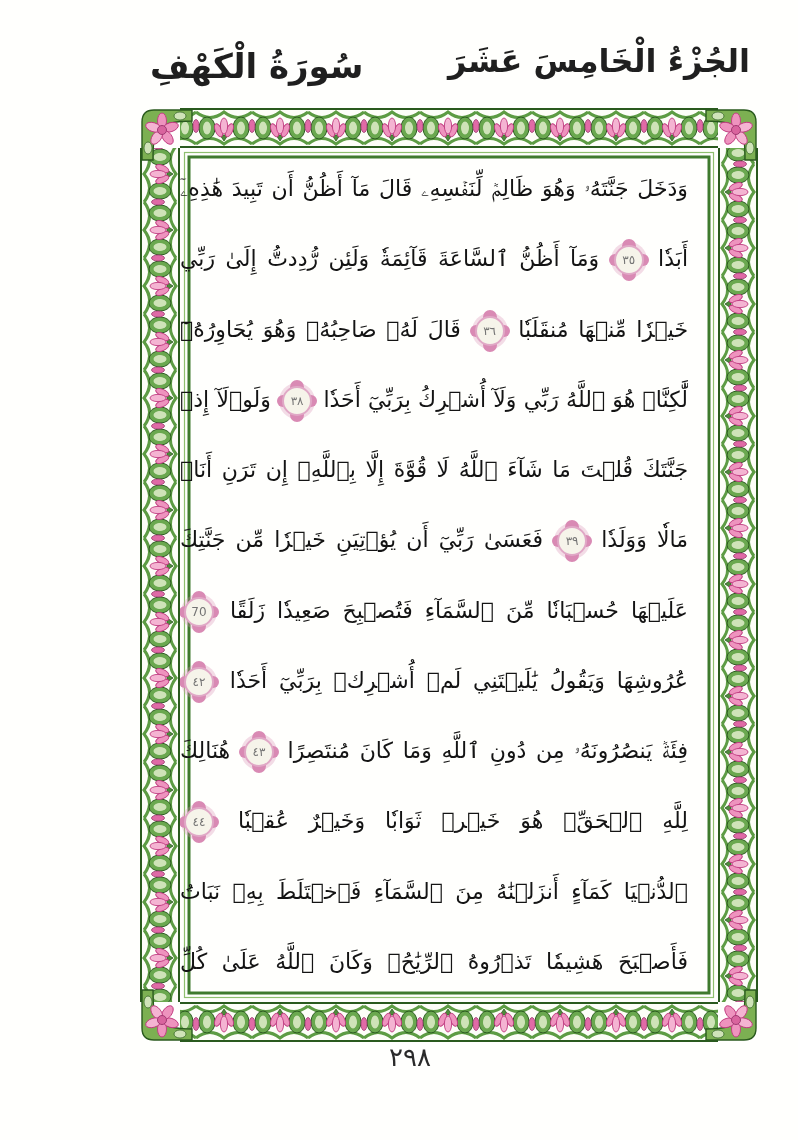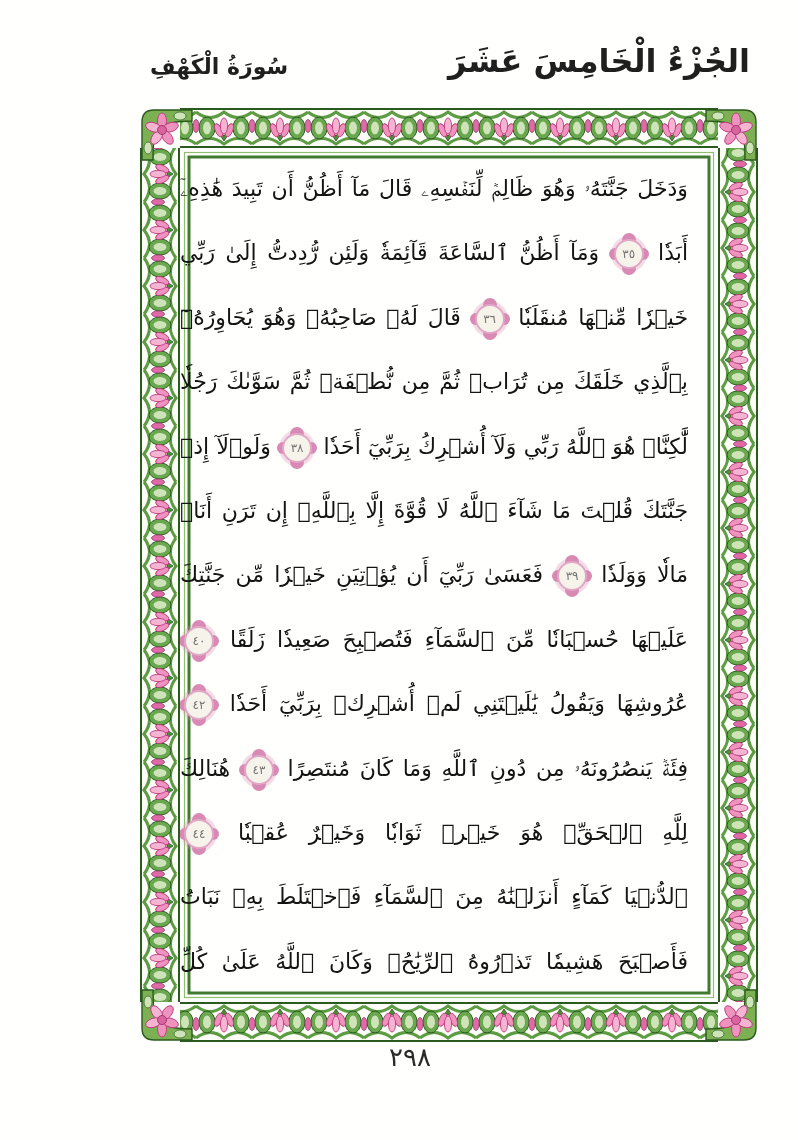--- a/index.html
+++ b/index.html
@@ -7,21 +7,21 @@
     width:798px;height:1140px;position:relative;overflow:hidden;
     background:#fffffd;color:#1f1f1f;
     font-family:"DejaVu Sans","Liberation Sans",sans-serif;
   }
   .header{
     position:absolute;top:42px;left:150px;width:600px;
     display:flex;justify-content:space-between;align-items:flex-start;
     direction:rtl;
   }
   .juz-title{font-size:32px;font-weight:bold;letter-spacing:0;}
-  .surah-title{font-size:22px;font-weight:bold;margin-top:12px;text-align:center;}
+  .surah-title{font-size:34px;font-weight:bold;margin-top:4px;text-align:center;}
   .frame{position:absolute;left:140px;top:108px;}
   .text-area{
     position:absolute;left:180px;top:162px;width:508px;height:826px;
     display:flex;flex-direction:column;justify-content:space-between;
   }
   .line{
     direction:rtl;height:53px;line-height:53px;overflow:hidden;
     font-size:22px;color:#141414;
     text-align:justify;text-align-last:justify;text-justify:inter-word;
     white-space:normal;
@@ -107,25 +107,24 @@
     <use href="#cornerG" transform="translate(618,934) scale(-1,-1)"></use>
 
     <rect x="44.5" y="44.5" width="529" height="845" fill="none" stroke="#8fbf6f" stroke-width="1.2"></rect>
     <rect x="49" y="49" width="520" height="836" fill="none" stroke="#3f7a2e" stroke-width="3"></rect>
   </svg>
 
   <div class="text-area">
       <div class="line" dir="rtl"><span>وَدَخَلَ جَنَّتَهُۥ وَهُوَ ظَالِمٞ لِّنَفۡسِهِۦ قَالَ مَآ أَظُنُّ أَن تَبِيدَ هَٰذِهِۦٓ</span> </div>
       <div class="line" dir="rtl"><span>أَبَدٗا</span> <span class="ayah-marker">٣٥</span> <span>وَمَآ أَظُنُّ ٱلسَّاعَةَ قَآئِمَةٗ وَلَئِن رُّدِدتُّ إِلَىٰ رَبِّي لَأَجِدَنَّ</span> </div>
       <div class="line" dir="rtl"><span>خَيۡرٗا مِّنۡهَا مُنقَلَبٗا</span> <span class="ayah-marker">٣٦</span> <span>قَالَ لَهُۥ صَاحِبُهُۥ وَهُوَ يُحَاوِرُهُۥٓ أَكَفَرۡتَ</span> </div>
-      <div class="line" dir="rtl"><span>بِٱلَّذِي خَلَقَكَ مِن تُرَابٖ ثُمَّ مِن نُّطۡفَةٖ ثُمَّ سَوَّىٰكَ رَجُلٗا</span>  </div>
       <div class="line" dir="rtl"><span>لَّٰكِنَّا۠ هُوَ ٱللَّهُ رَبِّي وَلَآ أُشۡرِكُ بِرَبِّيٓ أَحَدٗا</span> <span class="ayah-marker">٣٨</span> <span>وَلَوۡلَآ إِذۡ دَخَلۡتَ</span> </div>
       <div class="line" dir="rtl"><span>جَنَّتَكَ قُلۡتَ مَا شَآءَ ٱللَّهُ لَا قُوَّةَ إِلَّا بِٱللَّهِۚ إِن تَرَنِ أَنَا۠ أَقَلَّ مِنكَ</span> </div>
       <div class="line" dir="rtl"><span>مَالٗا وَوَلَدٗا</span> <span class="ayah-marker">٣٩</span> <span>فَعَسَىٰ رَبِّيٓ أَن يُؤۡتِيَنِ خَيۡرٗا مِّن جَنَّتِكَ وَيُرۡسِلَ</span> </div>
-      <div class="line" dir="rtl"><span>عَلَيۡهَا حُسۡبَانٗا مِّنَ ٱلسَّمَآءِ فَتُصۡبِحَ صَعِيدٗا زَلَقًا</span> <span class="ayah-marker">٤٠</span>  </div>
+      <div class="line" dir="rtl"><span>عَلَيۡهَا حُسۡبَانٗا مِّنَ ٱلسَّمَآءِ فَتُصۡبِحَ صَعِيدٗا زَلَقًا</span> <span class="ayah-marker">70</span>  </div>
       <div class="line" dir="rtl"><span>عُرُوشِهَا وَيَقُولُ يَٰلَيۡتَنِي لَمۡ أُشۡرِكۡ بِرَبِّيٓ أَحَدٗا</span> <span class="ayah-marker">٤٢</span>  </div>
       <div class="line" dir="rtl"><span>فِئَةٞ يَنصُرُونَهُۥ مِن دُونِ ٱللَّهِ وَمَا كَانَ مُنتَصِرًا</span> <span class="ayah-marker">٤٣</span> <span>هُنَالِكَ ٱلۡوَلَٰيَةُ</span> </div>
       <div class="line" dir="rtl"><span>لِلَّهِ ٱلۡحَقِّۚ هُوَ خَيۡرٞ ثَوَابٗا وَخَيۡرٌ عُقۡبٗا</span> <span class="ayah-marker">٤٤</span>  </div>
       <div class="line" dir="rtl"><span>ٱلدُّنۡيَا كَمَآءٍ أَنزَلۡنَٰهُ مِنَ ٱلسَّمَآءِ فَٱخۡتَلَطَ بِهِۦ نَبَاتُ ٱلۡأَرۡضِ</span> </div>
       <div class="line" dir="rtl"><span>فَأَصۡبَحَ هَشِيمٗا تَذۡرُوهُ ٱلرِّيَٰحُۗ وَكَانَ ٱللَّهُ عَلَىٰ كُلِّ شَيۡءٖ مُّقۡتَدِرٗا</span>  </div>
     </div>
 
   <div class="page-number">٢٩٨</div>
 </div>
 

